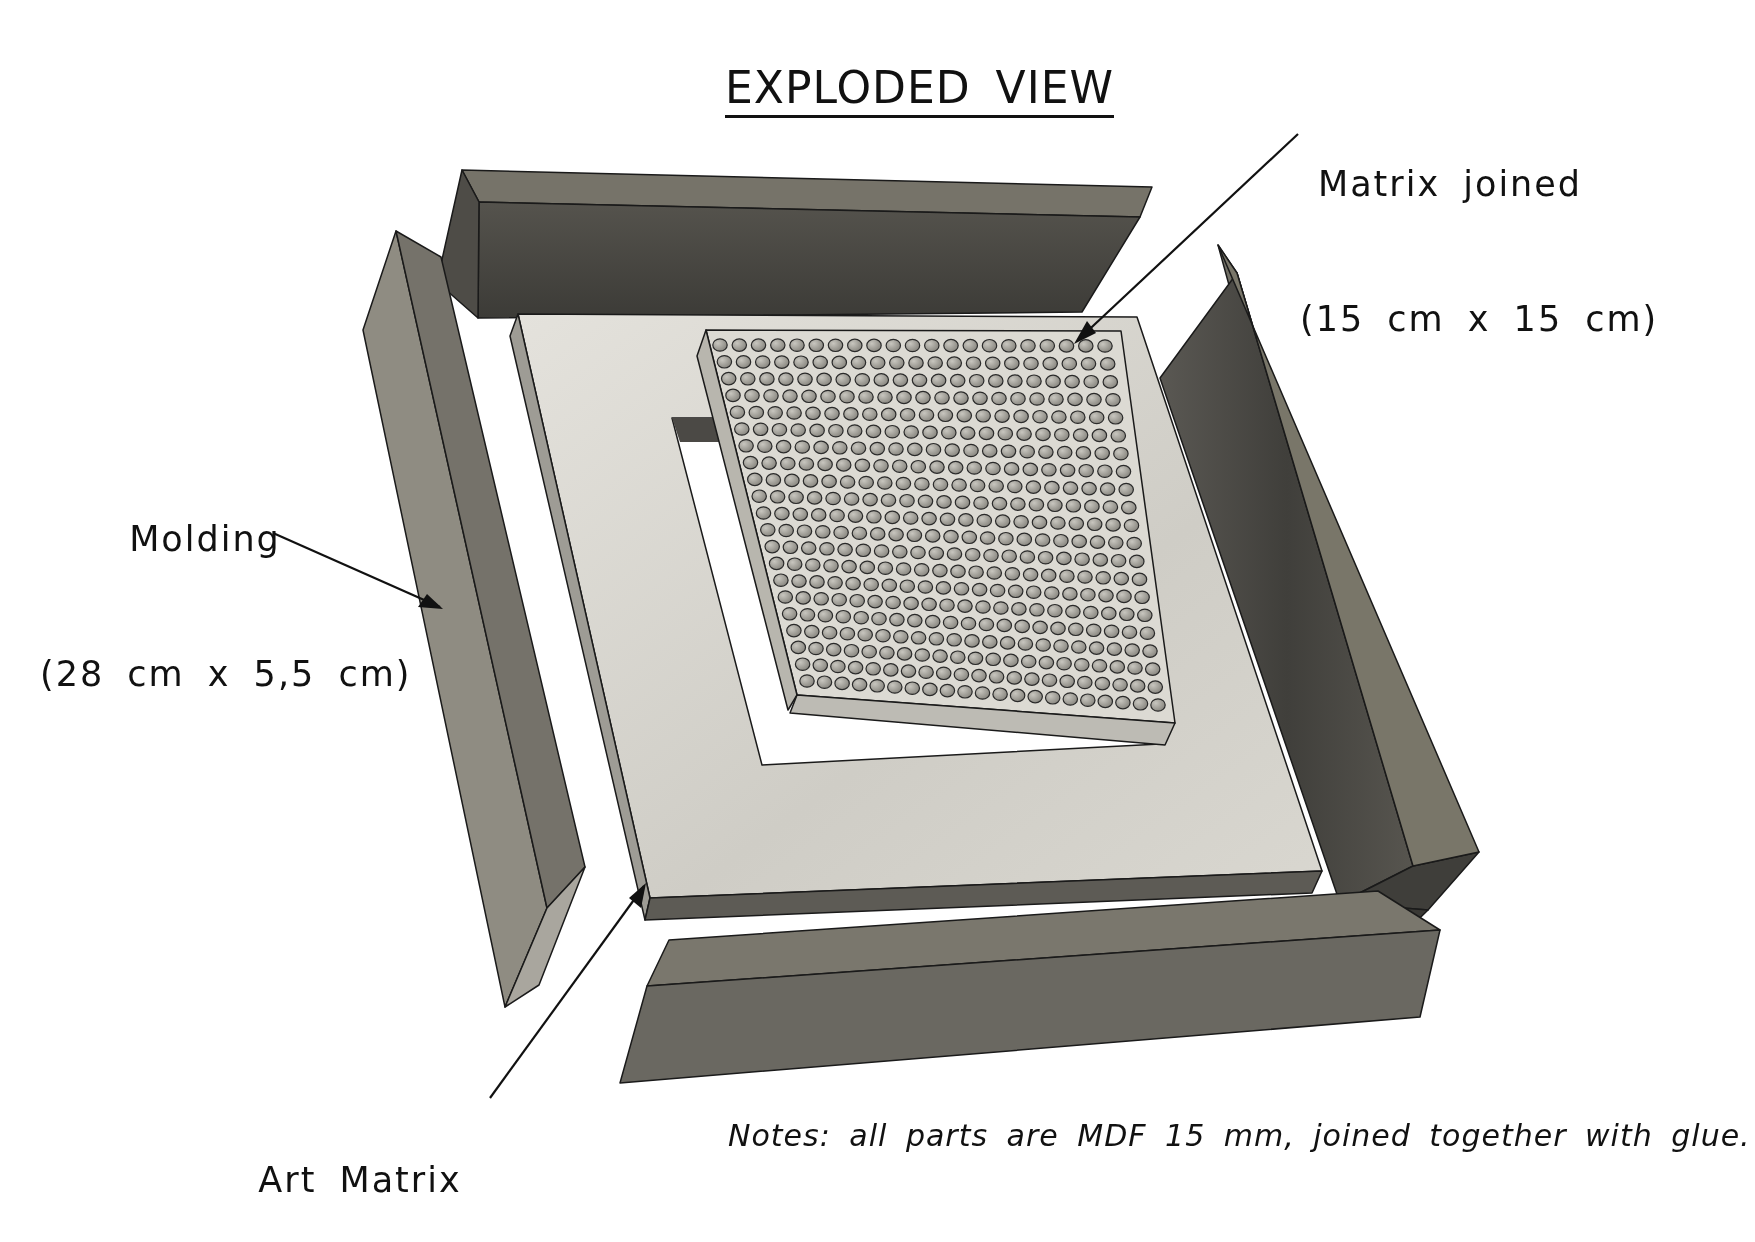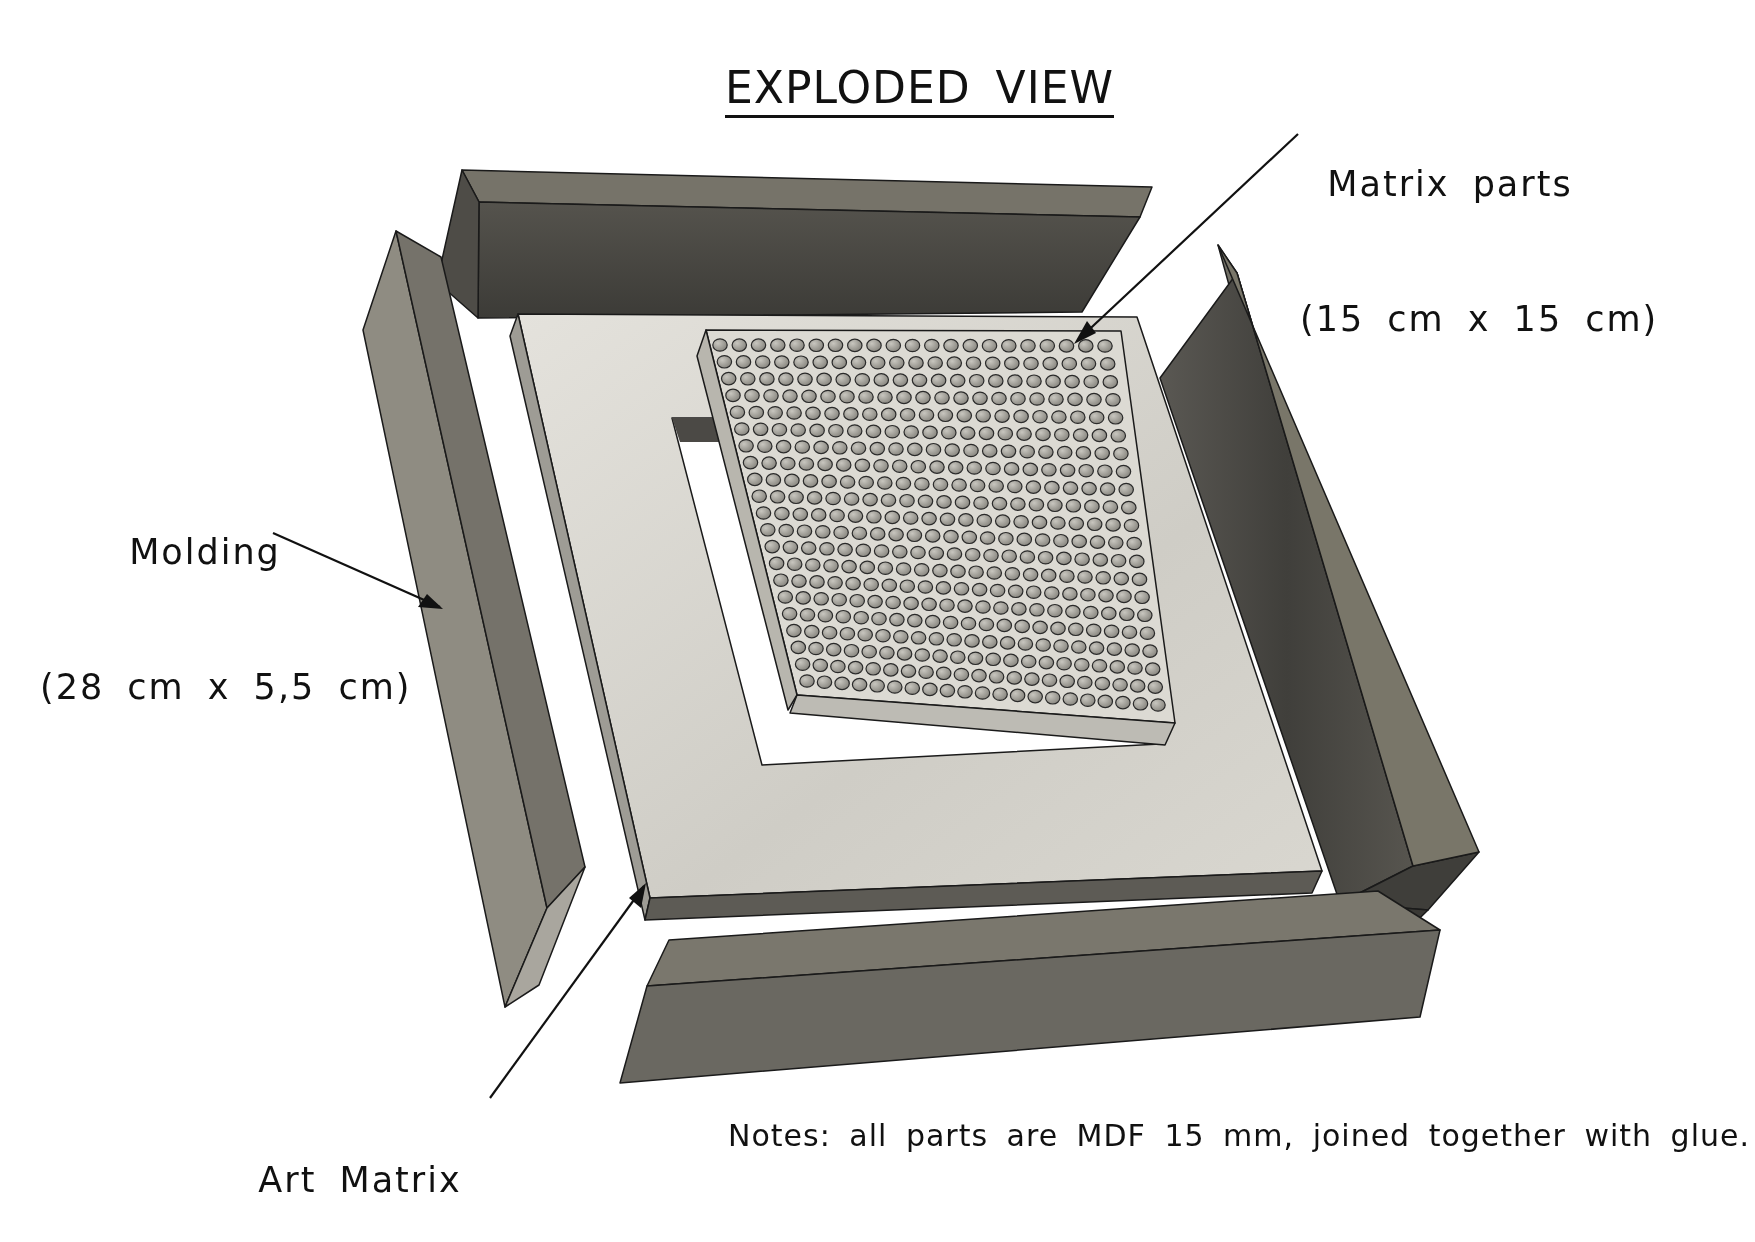--- a/index.html
+++ b/index.html
@@ -539,32 +539,32 @@
         <polygon points="646,883 641,908 629,898" stroke="none"></polygon>
       </g>
     </g>
   </svg>
 
   
   <div class="lbl title" style="left:725px; top:62px;">EXPLODED VIEW</div>
 
   
   <div class="lbl callout" style="left:1300px; top:72px; width:300px;">
-    <div>Matrix parts</div>
+    <div>Matrix joined</div>
     <div>(15 cm x 15 cm)</div>
   </div>
 
   
-  <div class="lbl callout" style="left:40px; top:440px; width:330px;">
+  <div class="lbl callout" style="left:40px; top:427px; width:330px;">
     <div>Molding</div>
     <div>(28 cm x 5,5 cm)</div>
   </div>
 
   
   <div class="lbl callout" style="left:150px; top:1068px; width:420px;">
     <div>Art Matrix</div>
     
     
   </div>
 
   
-  <div class="lbl note" style="left:728px; top:1118px;">Notes: all parts are MDF 15 mm, joined together with glue.</div>
+  <div class="lbl note" style="left:728px; top:1118px;font-style:italic;">Notes: all parts are MDF 15 mm, joined together with glue.</div>
 </div>
 
 </body></html>

